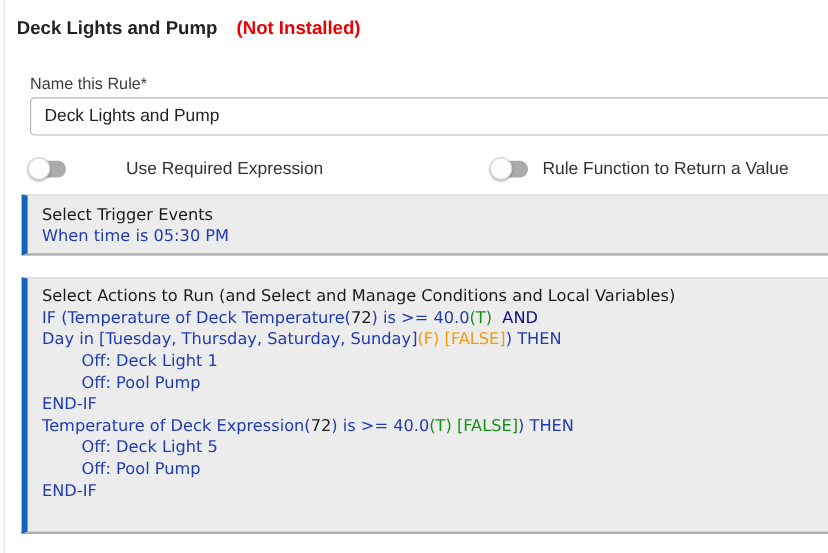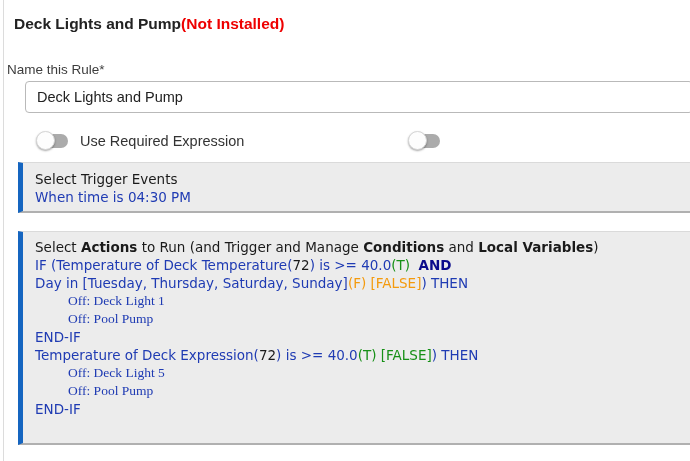--- a/index.html
+++ b/index.html
@@ -10,35 +10,35 @@
     -webkit-font-smoothing:antialiased;
   }
   .page-edge-line{
     position:absolute;left:3px;top:0;bottom:0;width:1px;background:#dcdcdc;
   }
   
   .page-title{
     position:absolute;left:14px;top:15px;margin:0;
     font-size:15.5px;font-weight:bold;color:#222;white-space:nowrap;
   }
-  .page-title .status{color:var(--red);margin-left:0;}
+  .page-title .status{color:var(--red);margin-left:16px;}
   
   .field-label{
-    position:absolute;left:7px;top:62px;font-size:13.5px;color:#3d3d3d;
+    position:absolute;left:25px;top:62px;font-size:13.5px;color:#3d3d3d;
   }
   .name-input{
     position:absolute;left:25px;right:-3px;top:81px;height:32px;
     border:1px solid #b9b9b9;border-radius:4px;background:#fff;
     padding:0 0 0 11px;font-family:"Liberation Sans",sans-serif;
     font-size:14.5px;color:#222;outline:none;box-sizing:border-box;
   }
   
   .toggle-row{position:absolute;left:0;top:130px;height:22px;width:100%;}
   .toggle-group{position:absolute;display:flex;align-items:center;height:22px;}
-  .toggle-group.first{left:38px;}
+  .toggle-group.first{left:25px;gap:38px;}
   .toggle-group.second{left:410px;}
   .switch{
     position:relative;width:30px;height:14px;border-radius:7px;
     background:#ababab;cursor:pointer;flex:0 0 auto;
   }
   .switch .thumb{
     position:absolute;left:-2px;top:-3px;width:19px;height:19px;border-radius:50%;
     background:#fdfdfd;border:1px solid #d6d6d6;box-sizing:border-box;
     box-shadow:0 1px 2px rgba(0,0,0,0.35);
   }
@@ -50,27 +50,27 @@
     border-top:1px solid #dadada;
     border-bottom:2px solid #b0b0b0;
     box-sizing:border-box;
     font-family:"DejaVu Sans",sans-serif;font-size:13.5px;
   }
   .trigger-section{top:162px;height:51px;padding:7px 8px 0 12px;}
   .actions-section{top:231px;height:214px;padding:6px 8px 0 12px;}
   .rule-line{
     line-height:18px;white-space:pre-wrap;color:var(--blue);
   }
-  .rule-line.indent{padding-left:33px;font-family:Liberation Serif, serif;}
+  .rule-line.indent{padding-left:33px;}
   .c-blue{color:var(--blue);}
   .c-black{color:var(--black);}
   .c-green{color:var(--green);}
   .c-orange{color:var(--orange);}
   .c-navy{color:var(--navy);}
-  .seg-bold{font-weight:bold;}
+  .seg-bold{font-weight:normal;}
 </style>
 </head>
 <body>
 
 <div class="page-edge-line"></div>
 
 <h1 class="page-title"><span>Deck Lights and Pump</span><span class="status">(Not Installed)</span></h1>
 
 <div class="field-label">Name this Rule*</div>
 <input class="name-input" type="text" value="Deck Lights and Pump" style="">
@@ -79,30 +79,31 @@
   <div class="toggle-group first">
     <div class="switch">
         <div class="thumb"></div>
       </div>
     <span class="toggle-label">Use Required Expression</span>
   </div>
   <div class="toggle-group second">
     <div class="switch">
         <div class="thumb"></div>
       </div>
+    <span class="toggle-label">Rule Function to Return a Value</span>
   </div>
 </div>
 
 <div class="rule-section trigger-section">
     <div class="rule-line"><span class="c-black">Select Trigger Events</span></div>
-    <div class="rule-line"><span class="c-blue">When time is 04:30 PM</span></div>
+    <div class="rule-line"><span class="c-blue">When time is 05:30 PM</span></div>
   </div>
 
 <div class="rule-section actions-section">
-    <div class="rule-line"><span class="c-black">Select </span><span class="c-black seg-bold">Actions</span><span class="c-black"> to Run (and Trigger and Manage </span><span class="c-black seg-bold">Conditions</span><span class="c-black"> and </span><span class="c-black seg-bold">Local Variables</span><span class="c-black">)</span></div>
+    <div class="rule-line"><span class="c-black">Select </span><span class="c-black seg-bold">Actions</span><span class="c-black"> to Run (and Select and Manage </span><span class="c-black seg-bold">Conditions</span><span class="c-black"> and </span><span class="c-black seg-bold">Local Variables</span><span class="c-black">)</span></div>
     <div class="rule-line"><span class="c-blue">IF (Temperature of Deck Temperature(</span><span class="c-black">72</span><span class="c-blue">) is &gt;= 40.0</span><span class="c-green">(T)</span><span class="c-blue">  </span><span class="c-navy seg-bold">AND</span></div>
     <div class="rule-line"><span class="c-blue">Day in [Tuesday, Thursday, Saturday, Sunday]</span><span class="c-orange">(F)</span><span class="c-blue"> </span><span class="c-orange">[FALSE]</span><span class="c-blue">) THEN</span></div>
     <div class="rule-line indent"><span class="c-blue">Off: Deck Light 1</span></div>
     <div class="rule-line indent"><span class="c-blue">Off: Pool Pump</span></div>
     <div class="rule-line"><span class="c-blue">END-IF</span></div>
     <div class="rule-line"><span class="c-blue">Temperature of Deck Expression(</span><span class="c-black">72</span><span class="c-blue">) is &gt;= 40.0</span><span class="c-green">(T)</span><span class="c-blue"> </span><span class="c-green">[FALSE]</span><span class="c-blue">) THEN</span></div>
     <div class="rule-line indent"><span class="c-blue">Off: Deck Light 5</span></div>
     <div class="rule-line indent"><span class="c-blue">Off: Pool Pump</span></div>
     <div class="rule-line"><span class="c-blue">END-IF</span></div>
   </div>

